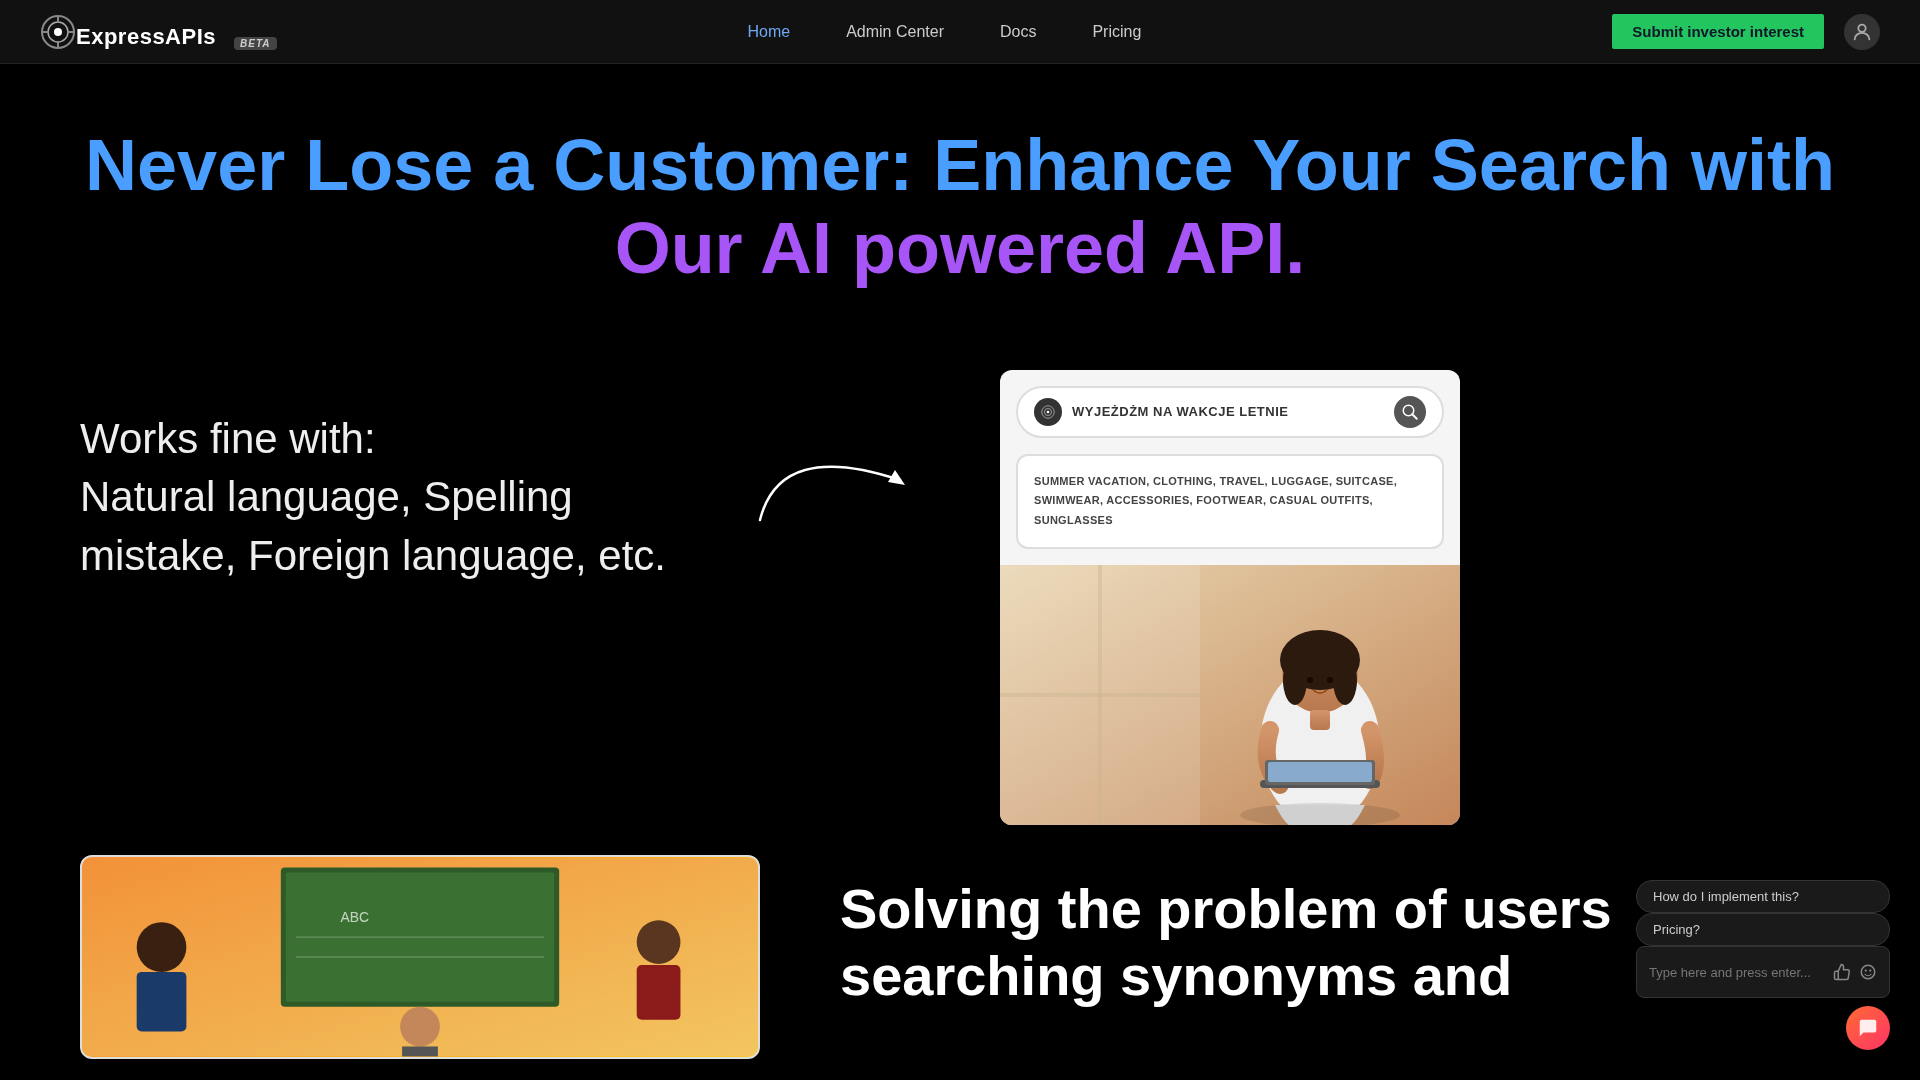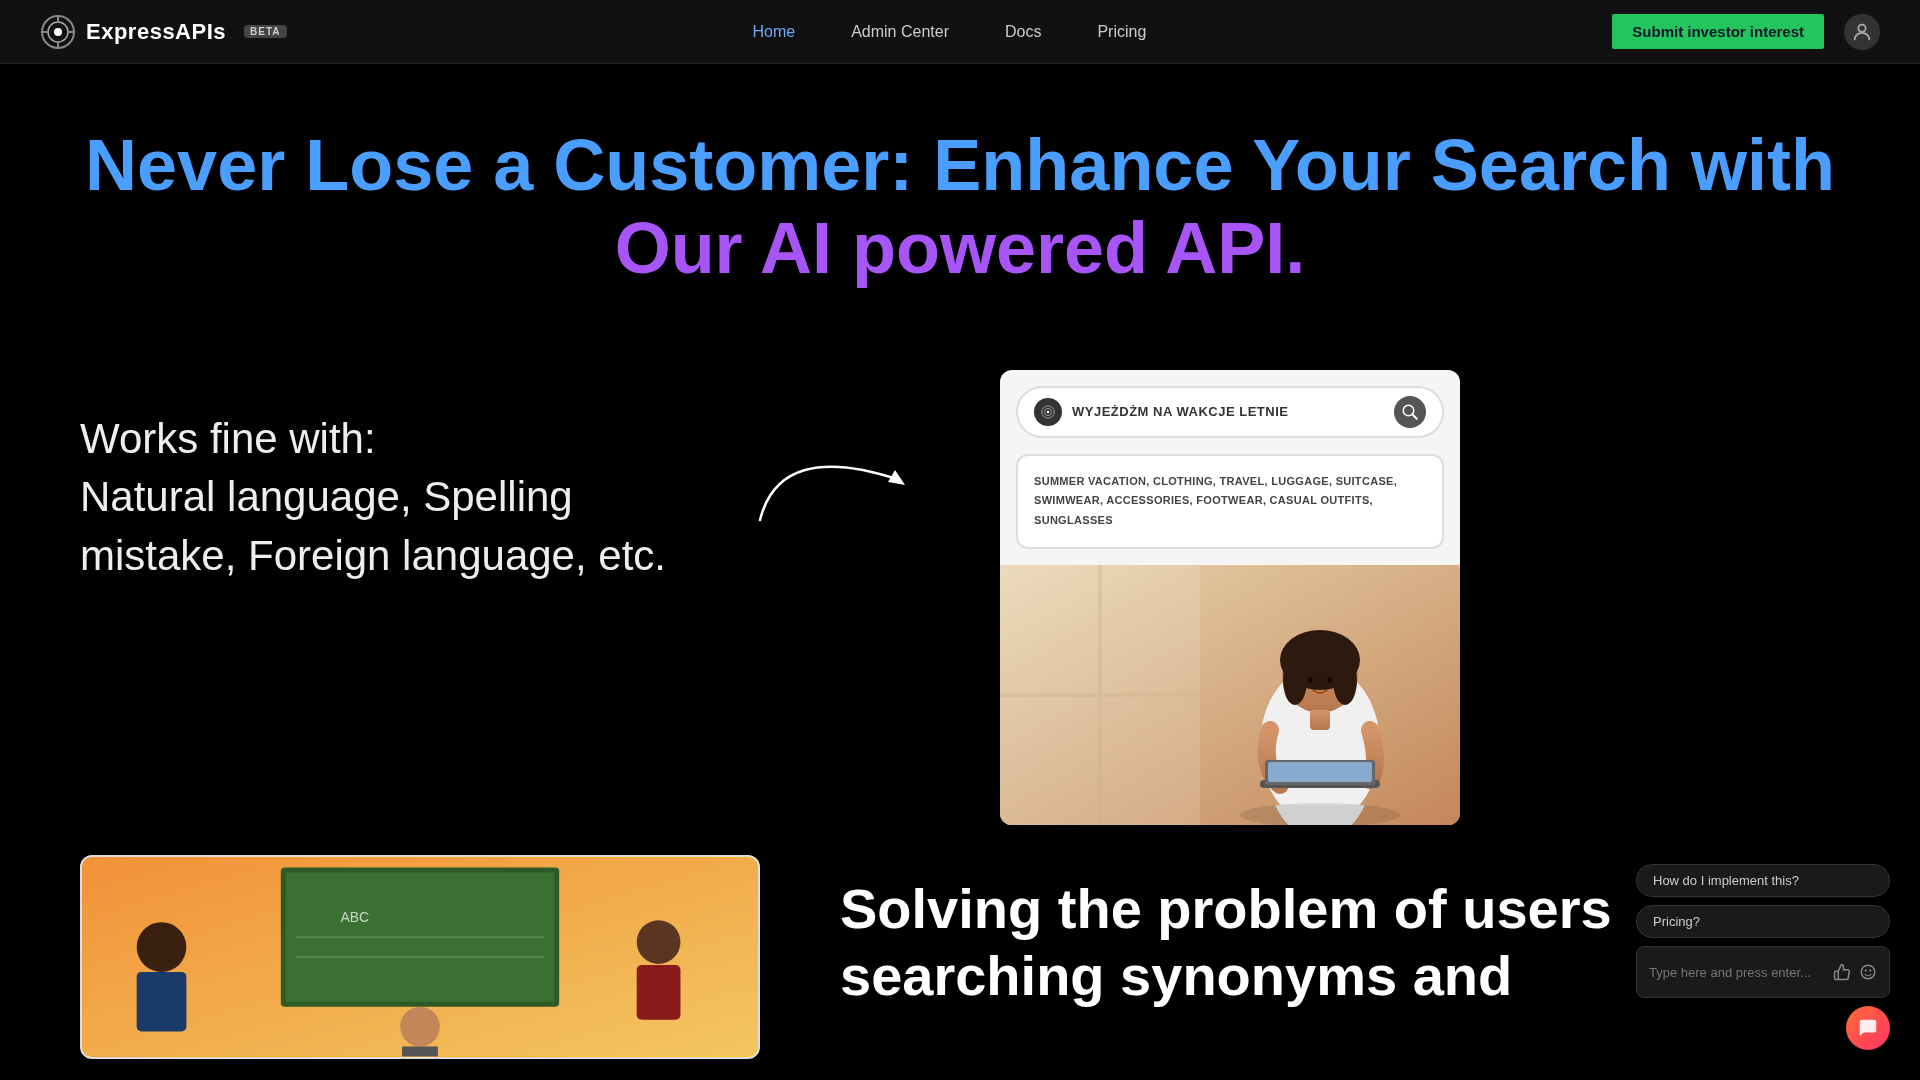--- a/index.html
+++ b/index.html
@@ -17,43 +17,43 @@
       background: #111;
       display: flex;
       align-items: center;
       justify-content: space-between;
       padding: 0 40px;
       height: 64px;
       border-bottom: 1px solid #222;
     }
     .nav-left {
       display: flex;
-      align-items: center;
-      gap: 10px;
+      align-items: flex-end;
     }
     .logo-icon {
       width: 36px;
       height: 36px;
     }
     .logo-text {
       font-size: 22px;
       font-weight: 600;
       color: #fff;
       letter-spacing: 0.5px;
     }
     .beta-badge {
       background: #444;
       color: #ccc;
       font-size: 10px;
       padding: 1px 6px;
       border-radius: 4px;
       font-weight: 600;
       letter-spacing: 1px;
       vertical-align: super;
-      margin-left: 8px;
+      margin-left: 18px;
+      font-style: italic;
     }
     .nav-links {
       display: flex;
       align-items: flex-start;
       gap: 56px;
       list-style: none;
     }
     .nav-links li a {
       text-decoration: none;
       color: #ccc;
@@ -249,21 +249,21 @@
       position: fixed;
       bottom: 30px;
       right: 30px;
       z-index: 100;
     }
     .chat-bubble {
       background: #1a1a1a;
       border: 1px solid #333;
       border-radius: 16px;
       padding: 8px 16px;
-      margin-bottom: 8px;
+      margin-bottom: 0;
       font-size: 13px;
       color: #ccc;
       white-space: nowrap;
       cursor: pointer;
     }
     .chat-input-row {
       background: #1a1a1a;
       border: 1px solid #333;
       border-radius: 8px;
       display: flex;

